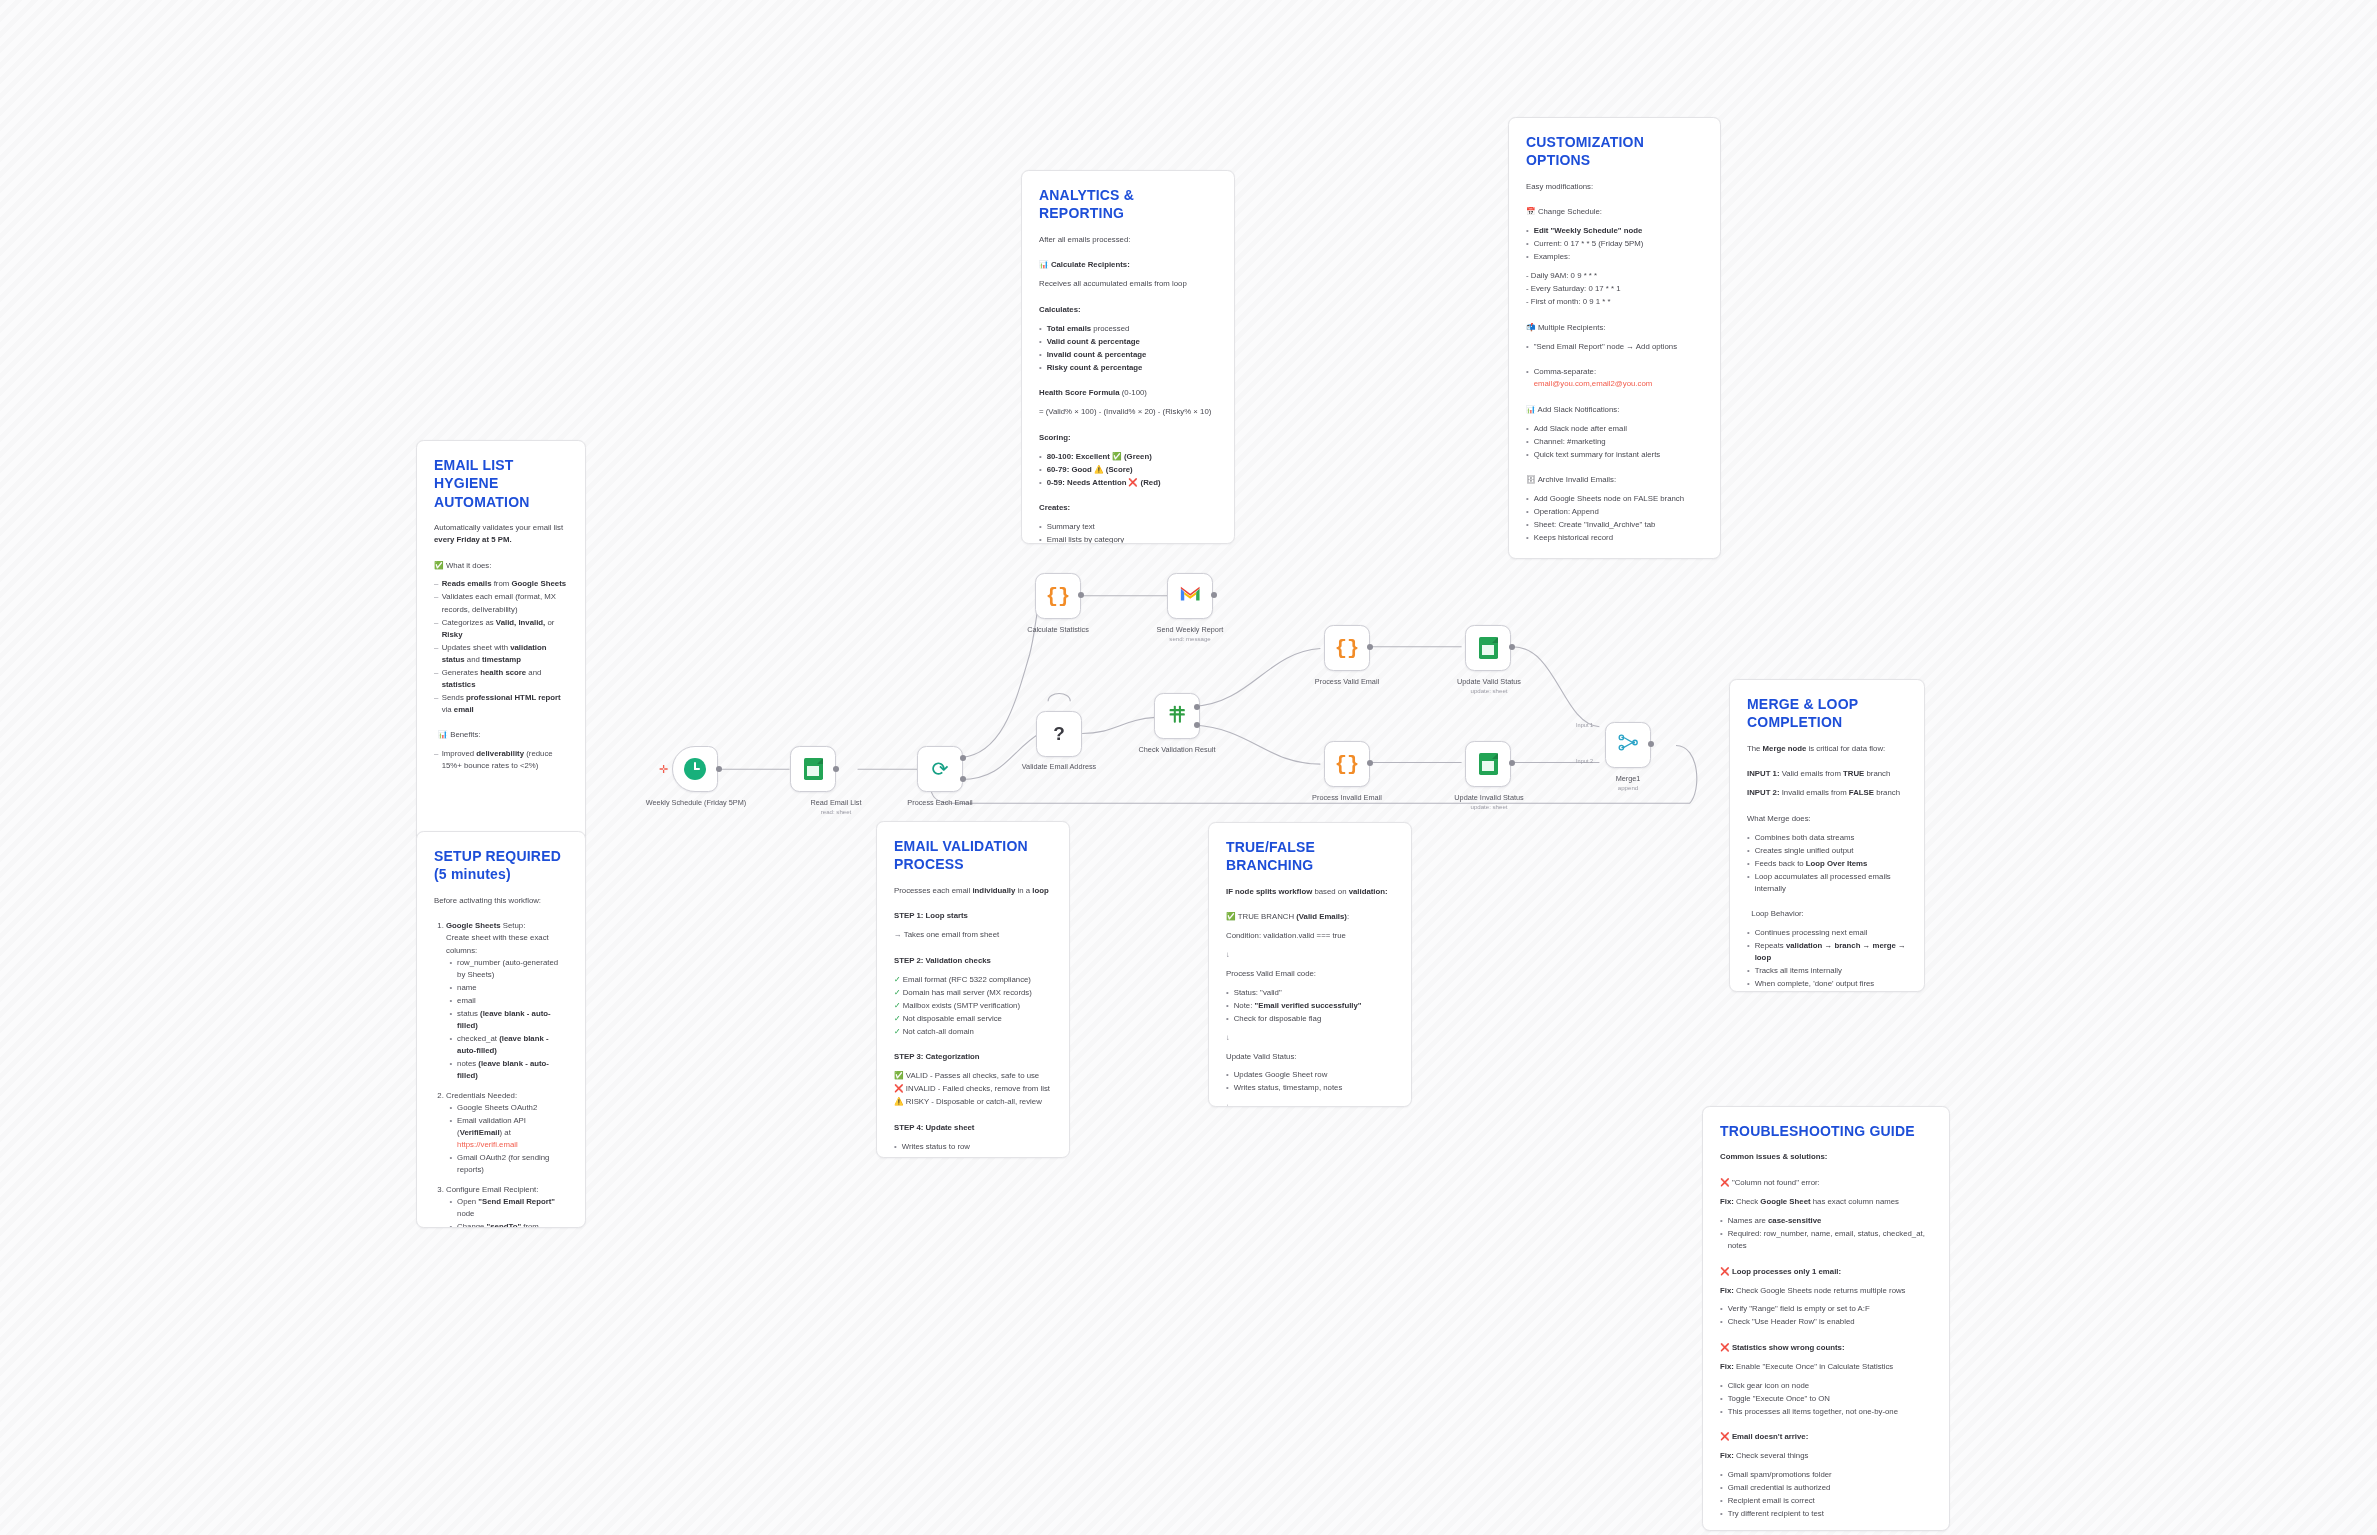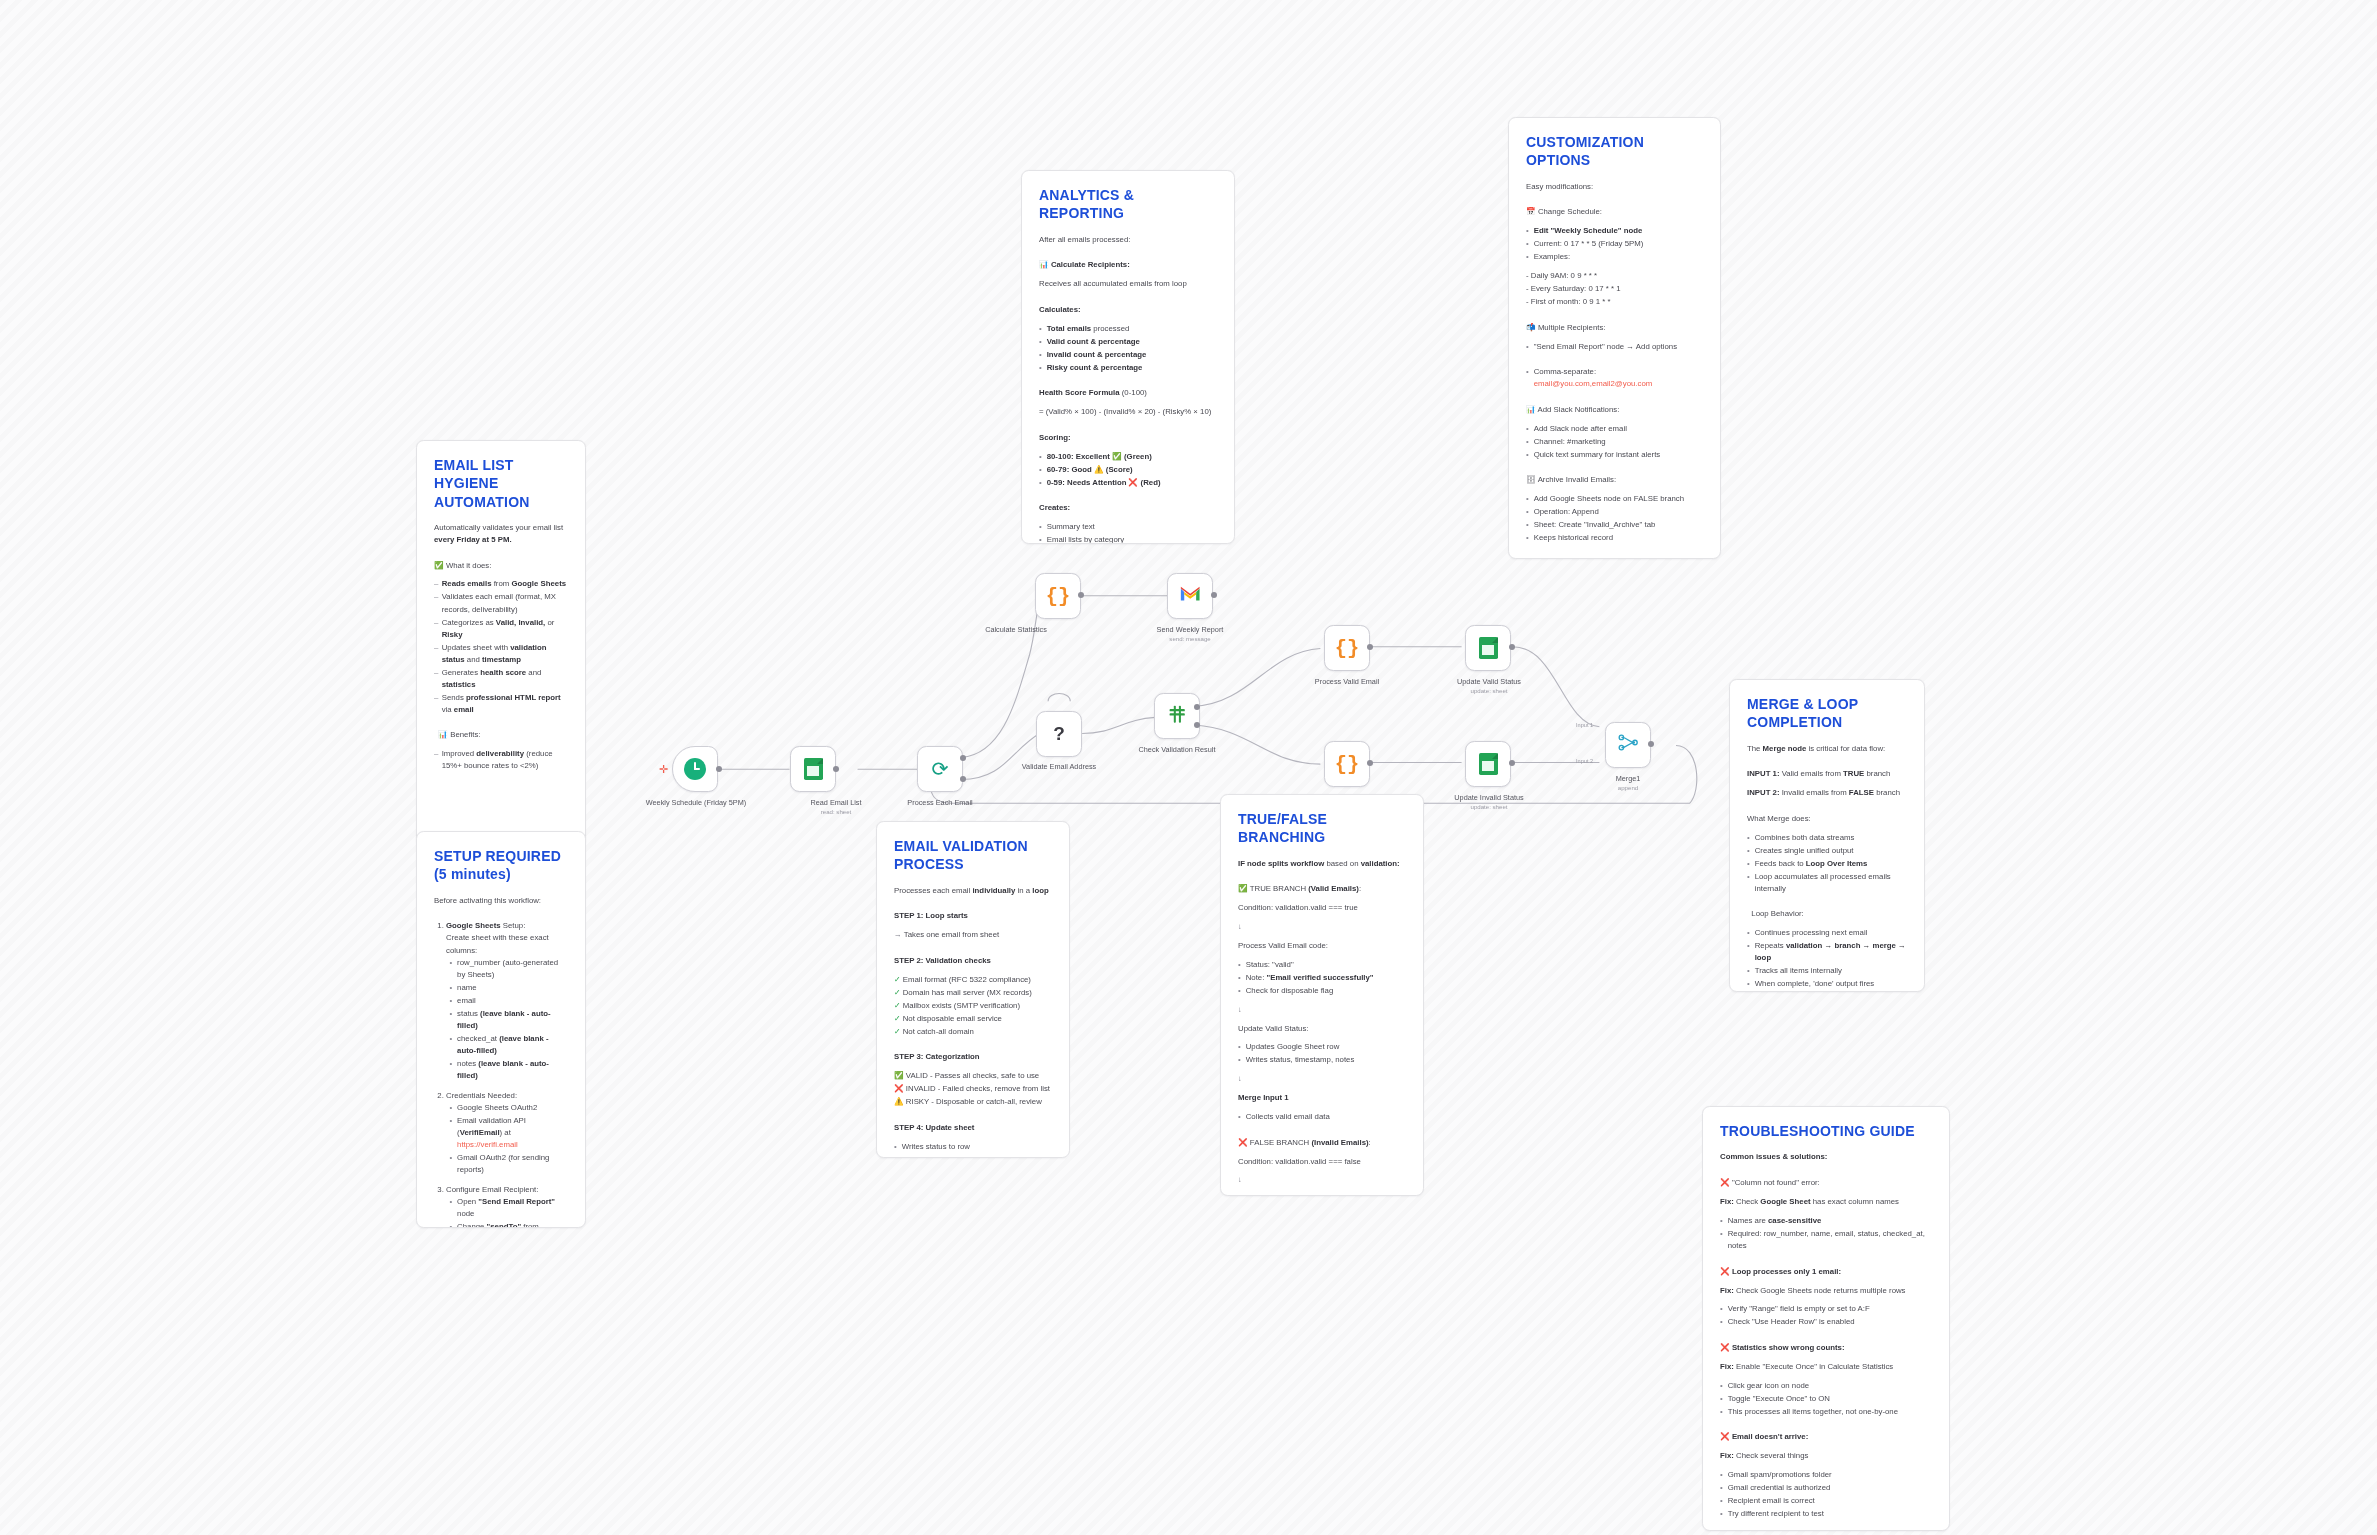--- a/index.html
+++ b/index.html
@@ -166,21 +166,21 @@
     <span class="loop-icon">⟳</span>
   </div>
   <div class="port" style="left:960px; top:755px;"></div>
   <div class="port" style="left:960px; top:776px;"></div>
   <div class="nlabel" style="left:889px; top:798px;">Process Each Email</div>
 
   <div class="node" style="left:1035px; top:573px;">
     <span class="code-icon">{}</span>
   </div>
   <div class="port" style="left:1078px; top:592px;"></div>
-  <div class="nlabel" style="left:965px; top:625px;text-align:center;">Calculate Statistics</div>
+  <div class="nlabel" style="left:1007px; top:625px;text-align:center;">Calculate Statistics</div>
 
   <div class="node" style="left:1167px; top:573px;">
     <span class="gmail-icon">
       <svg width="20.4" height="15.3" viewBox="0 0 24 18">
         <path d="M2 17 L2 4 L12 11 L22 4 L22 17 Z" fill="#fff"></path>
         <path d="M1 3 L1 17 L5 17 L5 7 L1 3 Z" fill="#4285f4"></path>
         <path d="M23 3 L23 17 L19 17 L19 7 L23 3 Z" fill="#34a853"></path>
         <path d="M1 3 L12 11.5 L23 3 L23 1 L12 9 L1 1 Z" fill="#ea4335"></path>
         <path d="M5 7 L12 12 L19 7 L19 10 L12 15 L5 10 Z" fill="#fbbc04"></path>
       </svg>
@@ -348,21 +348,21 @@
     <div class="gap"></div>
     <p class="step">STEP 4: Update sheet</p>
     <ul class="dotted">
       <li>Writes status to row</li>
       <li>Adds timestamp</li>
 
     </ul>
 
   </div>
 
-  <div class="note" style="left:1208px; top:794px; width:204px; height:402px;margin-left:12px;">
+  <div class="note" style="left:1208px; top:822px; width:204px; height:285px;">
     <h2>TRUE/FALSE BRANCHING</h2>
     <p><b>IF node splits workflow</b> based on <b>validation:</b></p>
     <div class="gap"></div>
     <p>✅ TRUE BRANCH <b>(Valid Emails)</b>:</p>
     <p>Condition: validation.valid === true</p>
     <p class="arr">↓</p>
     <p>Process Valid Email code:</p>
     <ul class="dotted">
       <li>Status: "valid"</li>
       <li>Note: <b>"Email verified successfully"</b></li>

